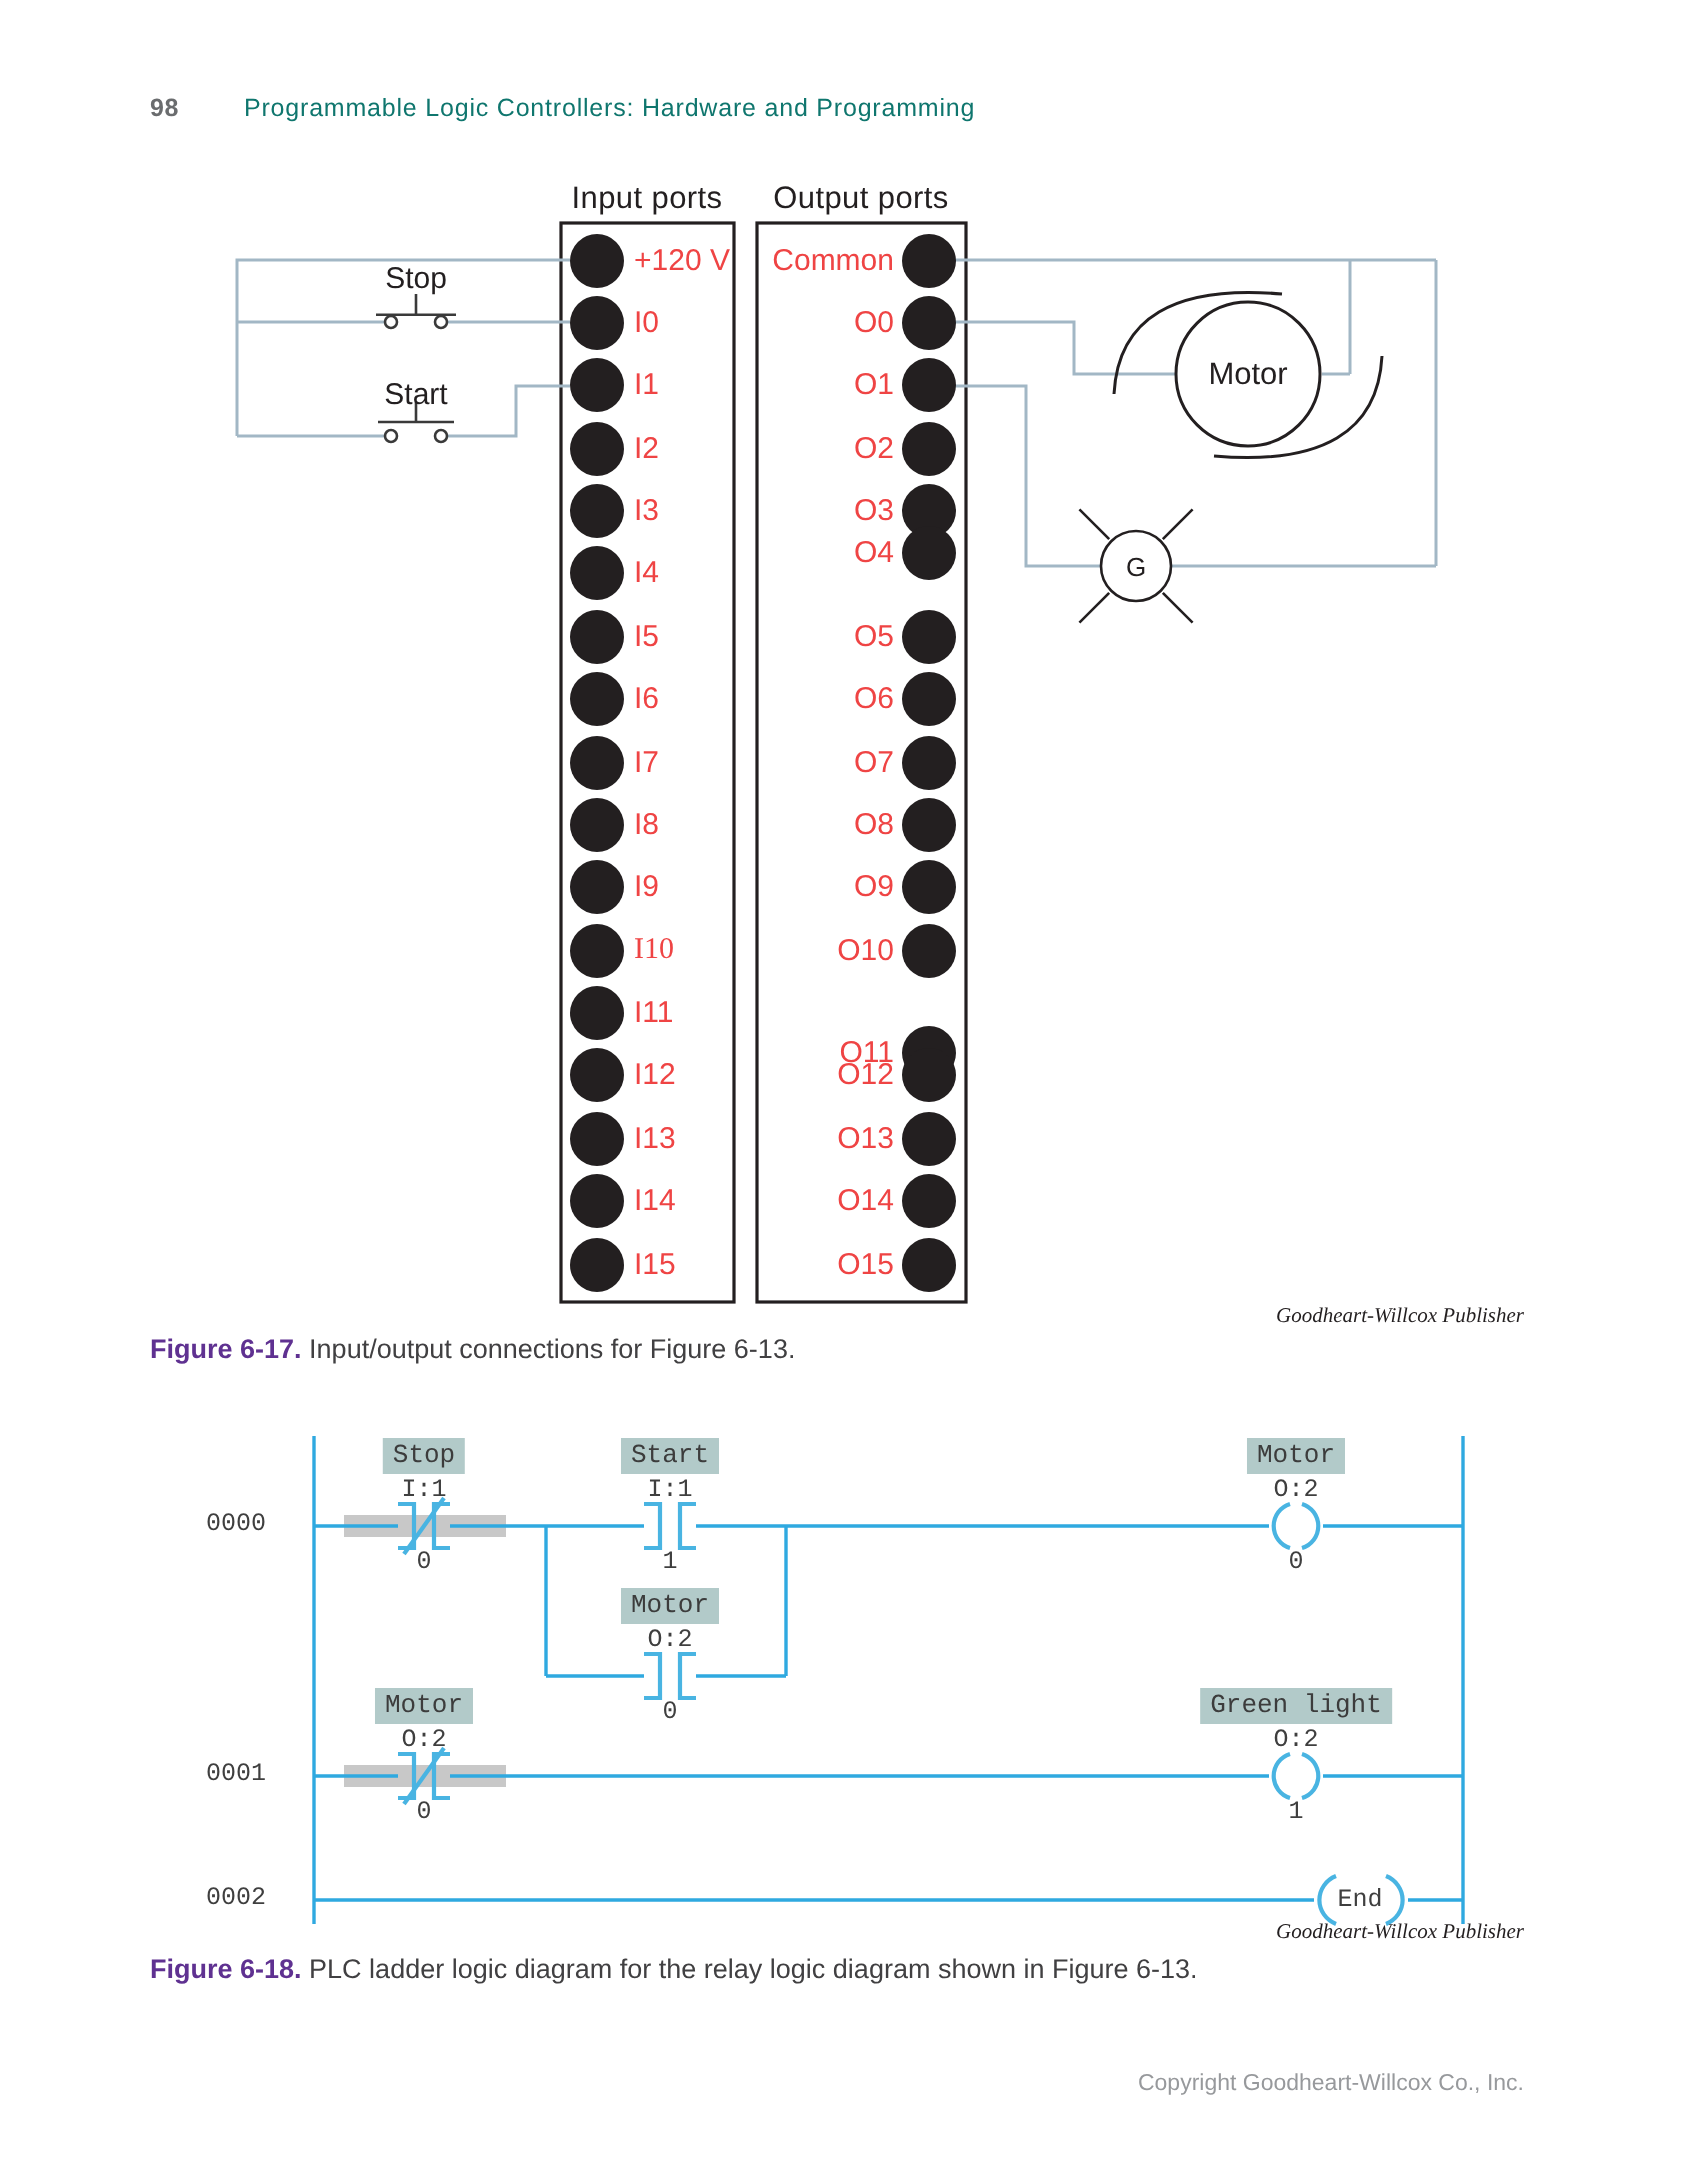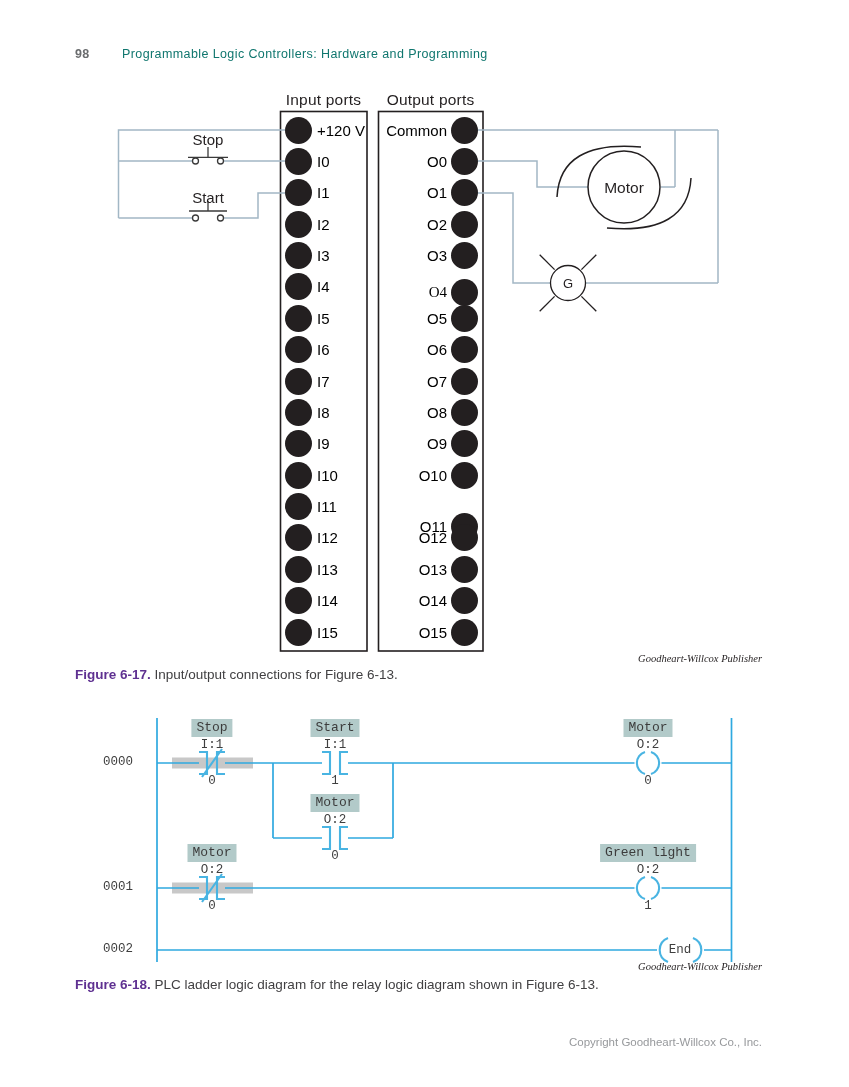--- a/index.html
+++ b/index.html
@@ -15,21 +15,21 @@
   .col-head{top:91px;font-size:15.5px;color:#231f20;text-align:center;letter-spacing:.2px;}
   .sw-label{width:80px;text-align:center;font-size:15px;color:#231f20;}
   .motor-label{left:584px;top:179px;width:80px;text-align:center;font-size:15.5px;color:#231f20;}
   .lamp-label{left:553px;top:276px;width:30px;text-align:center;font-size:13px;color:#231f20;}
   
   .ports{position:absolute;}
   .port-row{position:absolute;left:0;height:27px;width:105px;}
   .port-circle{position:absolute;width:27px;height:27px;border-radius:50%;background:#231f20;top:0;}
   .port-circle.in{left:5px;}
   .port-circle.out{left:72.5px;}
-  .port-label{position:absolute;top:5px;font-size:15px;color:#000000;white-space:nowrap;}
+  .port-label{position:absolute;top:5px;font-size:15px;color:#ef4444;white-space:nowrap;}
   .port-label.in{left:37px;}
   .port-label.out{left:0;width:69px;text-align:right;}
   
   .credit{left:500px;width:262px;text-align:right;font-family:"Liberation Serif",serif;font-style:italic;font-size:10.5px;color:#231f20;}
   .caption{left:75px;font-size:13.5px;color:#414042;width:700px;}
   .caption .fig-label{font-weight:bold;color:#5f3191;}
   .copyright{left:500px;top:1036px;width:262px;text-align:right;font-size:11.5px;color:#97999c;}
   
   .mono{font-family:"Liberation Mono","DejaVu Sans Mono",monospace;color:#3f3f3f;}
   .rung-num{left:95px;width:38px;text-align:right;font-size:12.5px;}
@@ -183,21 +183,21 @@
         <div class="port-label in">I7</div>
       </div>
       <div class="port-row" style="top: 282.375px;">
         <div class="port-circle in"></div>
         <div class="port-label in">I8</div>
       </div>
       <div class="port-row" style="top: 313.75px;">
         <div class="port-circle in"></div>
         <div class="port-label in">I9</div>
       </div>
-      <div class="port-row" style="top: 345.125px;">
+      <div class="port-row" style="top: 345.125px; font-family: Liberation Serif, serif;">
         <div class="port-circle in"></div>
         <div class="port-label in">I10</div>
       </div>
       <div class="port-row" style="top: 376.5px;">
         <div class="port-circle in"></div>
         <div class="port-label in">I11</div>
       </div>
       <div class="port-row" style="top: 407.875px;">
         <div class="port-circle in"></div>
         <div class="port-label in">I12</div>
@@ -229,21 +229,21 @@
         <div class="port-label out">O1</div>
       </div>
       <div class="port-row" style="top: 94.125px;">
         <div class="port-circle out"></div>
         <div class="port-label out">O2</div>
       </div>
       <div class="port-row" style="top: 125.5px;">
         <div class="port-circle out"></div>
         <div class="port-label out">O3</div>
       </div>
-      <div class="port-row" style="top: 162px; font-family: Liberation Serif, serif;">
+      <div class="port-row" style="top: 146px;">
         <div class="port-circle out"></div>
         <div class="port-label out">O4</div>
       </div>
       <div class="port-row" style="top: 188.25px;">
         <div class="port-circle out"></div>
         <div class="port-label out">O5</div>
       </div>
       <div class="port-row" style="top: 219.625px;">
         <div class="port-circle out"></div>
         <div class="port-label out">O6</div>

